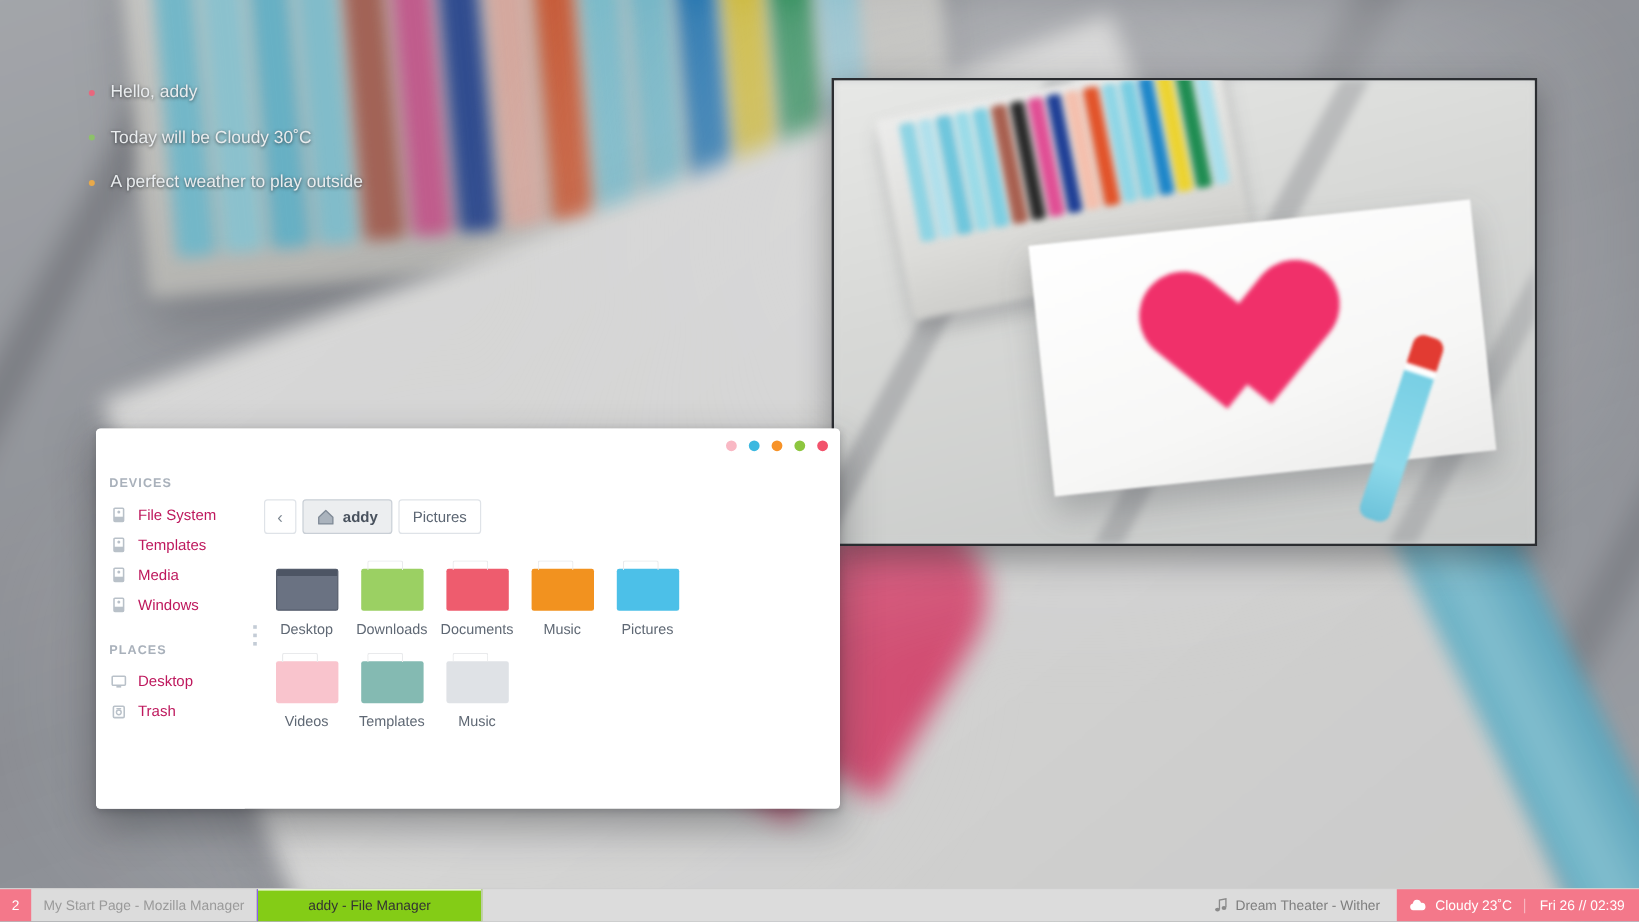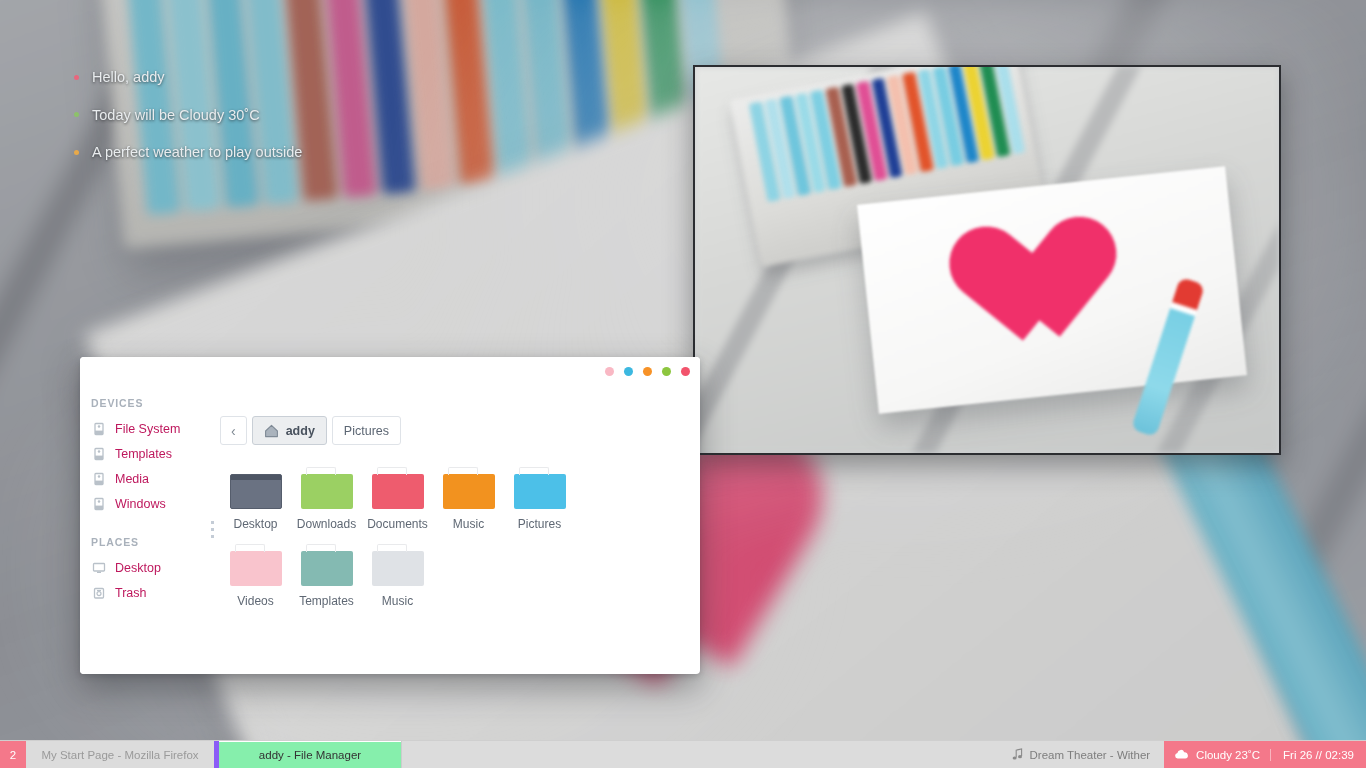--- a/index.html
+++ b/index.html
@@ -412,23 +412,23 @@
     justify-content: center;
     color: #9a9a9a;
     cursor: pointer;
     padding: 0 8px;
     overflow: hidden;
     white-space: nowrap;
     text-overflow: ellipsis;
   }
   .task span { overflow: hidden; text-overflow: ellipsis; }
   .task.active {
-    background: #86efac;
+    background: #84cc16;
     color: #333333;
-    border-left: 5px solid #8b5cf6;
+    border-left: 1px solid #8b5cf6;
     border-right: 1px solid #cccccc;
     box-shadow: inset 0 1px 0 #ffffff;
   }
   #tray { display: flex; align-items: stretch; flex: 0 0 auto; }
   #now-playing {
     display: flex;
     align-items: center;
     gap: 7px;
     color: #7e7e7e;
     padding: 0 14px;
@@ -697,21 +697,21 @@
       </div>
     </div>
   </div>
 
   <div id="taskbar">
 
     <div id="workspace">2</div>
 
     <div id="tasklist">
       <div class="task">
-        <span>My Start Page - Mozilla Firefox</span>
+        <span>My Start Page - Mozilla Manager</span>
       </div>
       <div class="task active">
         <span>addy - File Manager</span>
       </div>
     </div>
 
     <div id="tray">
 
       <div id="now-playing">
         <svg class="tray-ico" width="11" height="13" viewBox="0 0 11 13">

